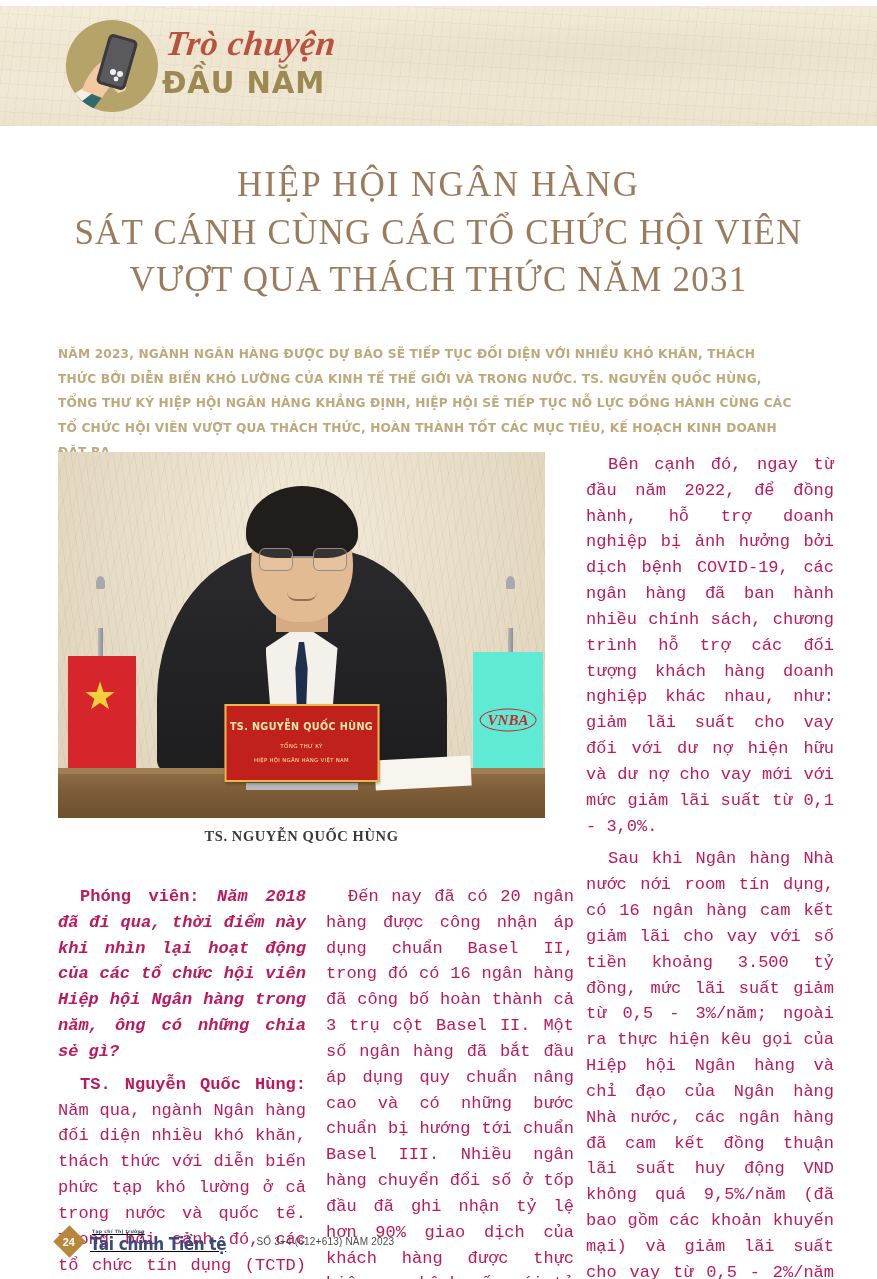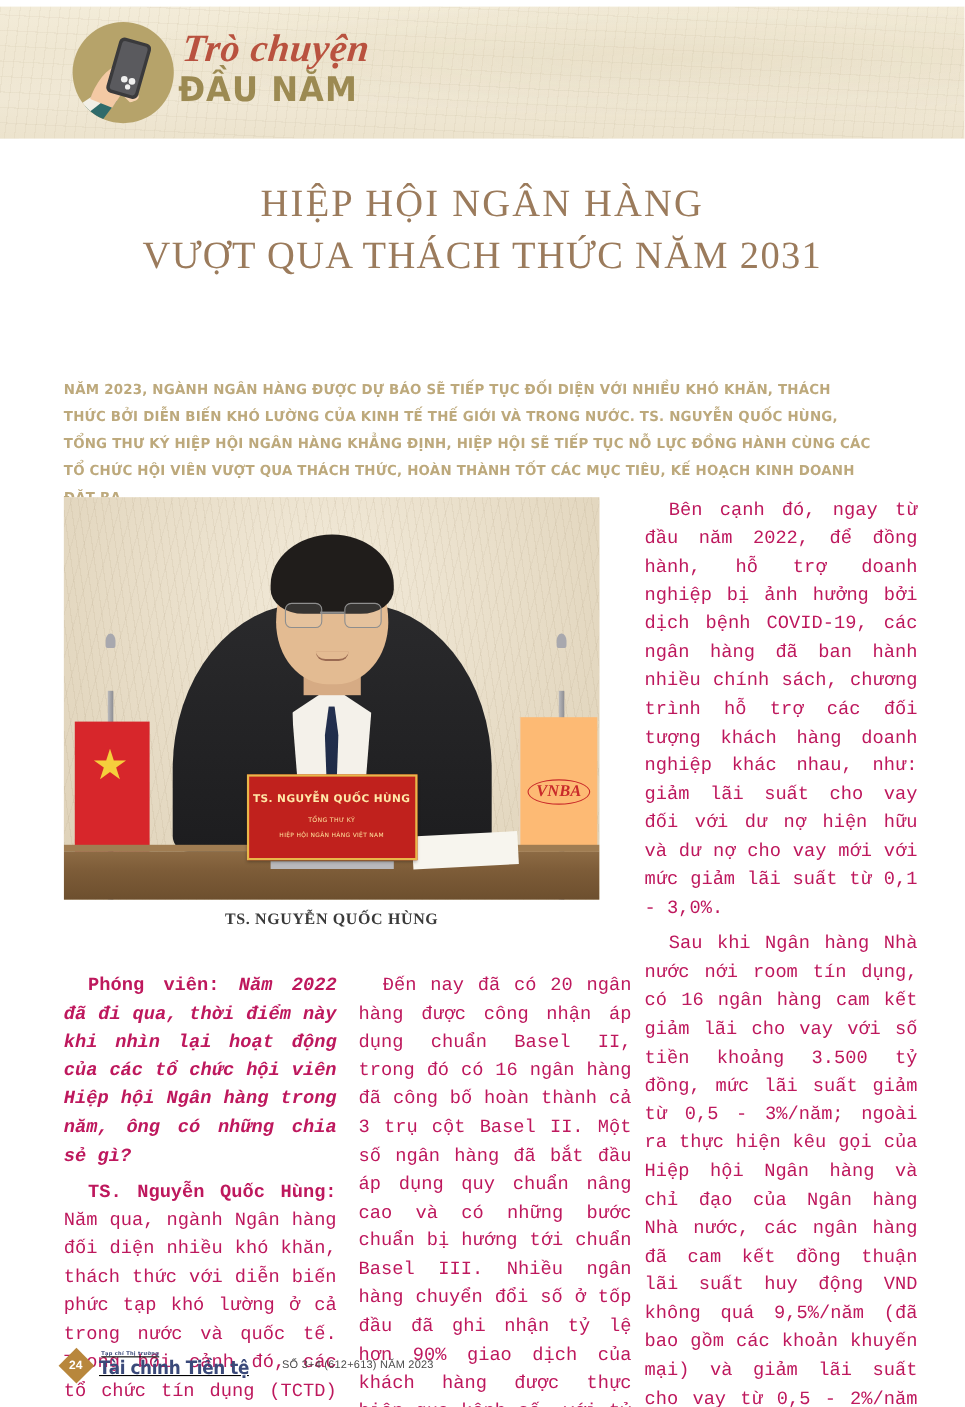--- a/index.html
+++ b/index.html
@@ -249,21 +249,21 @@
     width: 9px; height: 13px;
     background: #a8a8ae;
     border-radius: 50% 50% 20% 20%;
   }
   .flag-top-l { left: 38px; top: 124px; }
   .flag-top-r { right: 30px; top: 124px; }
   .flag-vnba {
     position: absolute;
     right: 2px; bottom: 44px;
     width: 70px; height: 122px;
-    background: #fdba74;
+    background: #5eead4;
     border-left: 1px solid #e0ddd4;
   }
   .vnba-mark {
     position: absolute;
     left: 50%; top: 56%;
     transform: translate(-50%,-50%);
     font-family: "Liberation Serif", "DejaVu Serif", serif;
     font-weight: bold;
     font-style: italic;
     font-size: 15px;
@@ -447,20 +447,21 @@
   </div>
 
   <div class="banner-words">
     <div class="word-script">Trò chuyện</div>
     <div class="word-block">ĐẦU NĂM</div>
   </div>
 </div>
 
 <div class="headline">
   <div class="hl-1">HIỆP HỘI NGÂN HÀNG</div>
+  <div class="hl-2">SÁT CÁNH CÙNG CÁC TỔ CHỨC HỘI VIÊN</div>
   <div class="hl-3">VƯỢT QUA THÁCH THỨC NĂM 2031</div>
 </div>
 
 <div class="sapo">NĂM 2023, NGÀNH NGÂN HÀNG ĐƯỢC DỰ BÁO SẼ TIẾP TỤC ĐỐI DIỆN VỚI NHIỀU KHÓ KHĂN, THÁCH THỨC BỞI DIỄN BIẾN KHÓ LƯỜNG CỦA KINH TẾ THẾ GIỚI VÀ TRONG NƯỚC. TS. NGUYỄN QUỐC HÙNG, TỔNG THƯ KÝ HIỆP HỘI NGÂN HÀNG KHẲNG ĐỊNH, HIỆP HỘI SẼ TIẾP TỤC NỖ LỰC ĐỒNG HÀNH CÙNG CÁC TỔ CHỨC HỘI VIÊN VƯỢT QUA THÁCH THỨC, HOÀN THÀNH TỐT CÁC MỤC TIÊU, KẾ HOẠCH KINH DOANH ĐẶT RA.</div>
 
 <div class="photo">
   <div class="ph-wall"></div>
 
   <div class="flag-pole-l"></div>
   <div class="flag-top-l"></div>
@@ -495,21 +496,21 @@
     <div class="np-role">TỔNG THƯ KÝ</div>
     <div class="np-org">HIỆP HỘI NGÂN HÀNG VIỆT NAM</div>
   </div>
 </div>
 
 <div class="caption">
   <div class="cap-name">TS. NGUYỄN QUỐC HÙNG</div>
 </div>
 
 <div class="col col-left">
-  <p><b class="spk">Phóng viên:</b><i class="q"> Năm 2022 đã đi qua, thời điểm này khi nhìn lại hoạt động của các tổ chức hội viên Hiệp hội Ngân hàng trong năm, ông có những chia sẻ gì?</i></p>
+  <p><b class="spk">Phóng viên:</b><i class="q"> Năm 2018 đã đi qua, thời điểm này khi nhìn lại hoạt động của các tổ chức hội viên Hiệp hội Ngân hàng trong năm, ông có những chia sẻ gì?</i></p>
   <p><b class="spk">TS. Nguyễn Quốc Hùng:</b><span> Năm qua, ngành Ngân hàng đối diện nhiều khó khăn, thách thức với diễn biến phức tạp khó lường ở cả trong nước và quốc tế. Trong bối cảnh đó, các tổ chức tín dụng (TCTD) đã không ngừng nâng cao năng lực tài chính, đổi mới công nghệ, tăng vốn điều lệ, chủ động xây dựng phương án tái cơ cấu và xử lý nợ xấu, xây dựng các phương án phòng ngừa rủi ro.... Chính vì vậy, năng lực tài chính của các ngân hàng được củng cố, chất lượng quản trị điều hành từng bước được nâng cao tiệm cận với thông lệ quốc tế.</span></p>
 </div>
 
 <div class="col col-mid">
   <p>Đến nay đã có 20 ngân hàng được công nhận áp dụng chuẩn Basel II, trong đó có 16 ngân hàng đã công bố hoàn thành cả 3 trụ cột Basel II. Một số ngân hàng đã bắt đầu áp dụng quy chuẩn nâng cao và có những bước chuẩn bị hướng tới chuẩn Basel III. Nhiều ngân hàng chuyển đổi số ở tốp đầu đã ghi nhận tỷ lệ hơn 90% giao dịch của khách hàng được thực hiện qua kênh số, với tỷ lệ chi phí trên thu nhập ở mức tối ưu. Đặc biệt, khi thị trường vốn có vấn đề các TCTD vẫn đảm bảo thanh khoản, giữ được niềm tin của người gửi tiền.</p>
 </div>
 
 <div class="col col-right">
   <p>Bên cạnh đó, ngay từ đầu năm 2022, để đồng hành, hỗ trợ doanh nghiệp bị ảnh hưởng bởi dịch bệnh COVID-19, các ngân hàng đã ban hành nhiều chính sách, chương trình hỗ trợ các đối tượng khách hàng doanh nghiệp khác nhau, như: giảm lãi suất cho vay đối với dư nợ hiện hữu và dư nợ cho vay mới với mức giảm lãi suất từ 0,1 - 3,0%.</p>
   <p>Sau khi Ngân hàng Nhà nước nới room tín dụng, có 16 ngân hàng cam kết giảm lãi cho vay với số tiền khoảng 3.500 tỷ đồng, mức lãi suất giảm từ 0,5 - 3%/năm; ngoài ra thực hiện kêu gọi của Hiệp hội Ngân hàng và chỉ đạo của Ngân hàng Nhà nước, các ngân hàng đã cam kết đồng thuận lãi suất huy động VND không quá 9,5%/năm (đã bao gồm các khoản khuyến mại) và giảm lãi suất cho vay từ 0,5 - 2%/năm tùy từng khả năng tài chính của các TCTD để hỗ trợ doanh nghiệp vượt qua khó khăn...</p>

